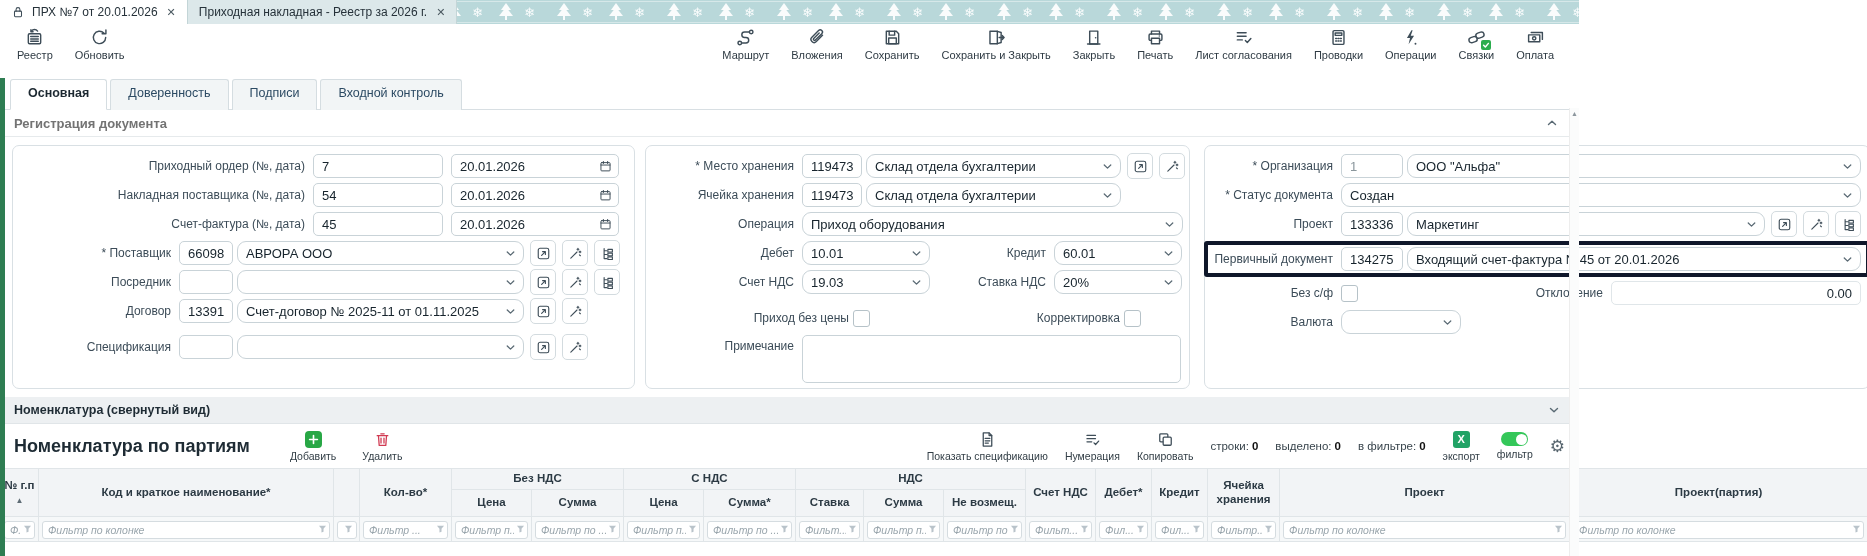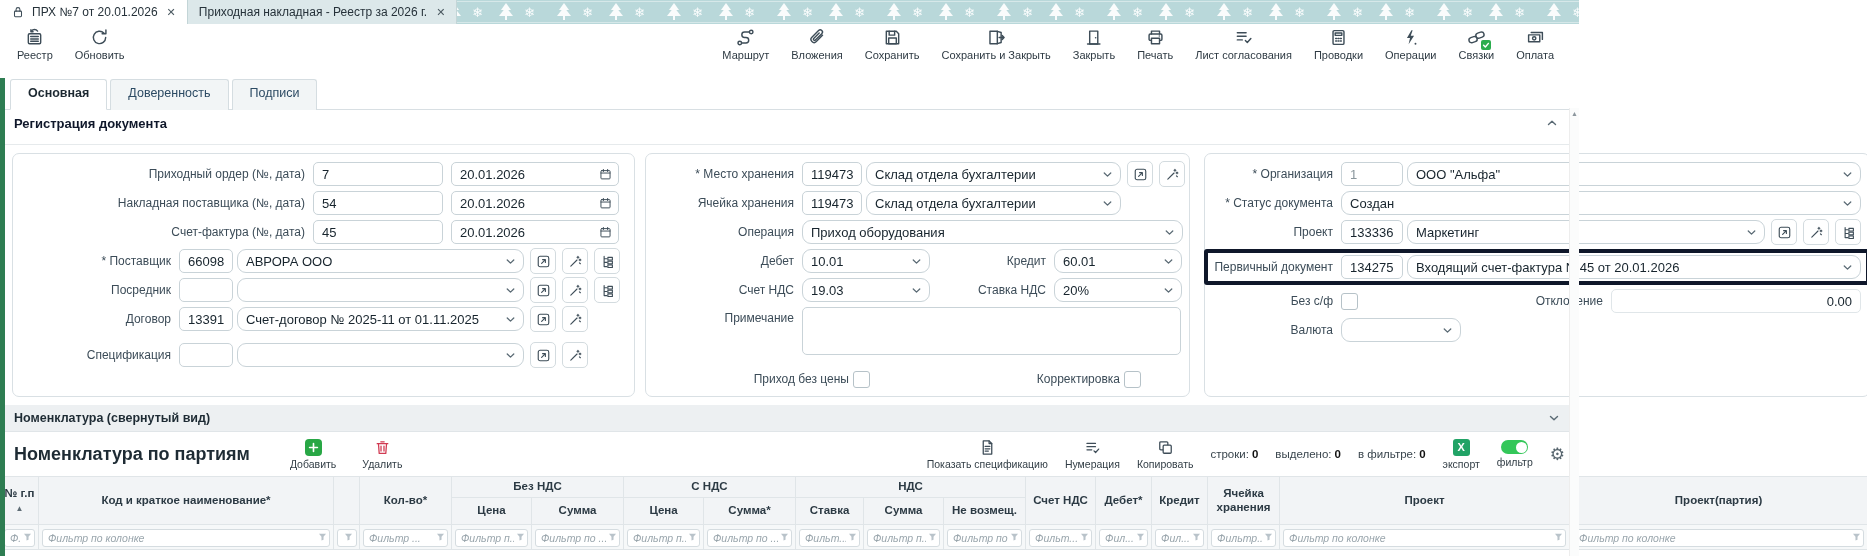--- a/index.html
+++ b/index.html
@@ -35,21 +35,21 @@
   .gutter .garr{position:absolute;top:2px;left:0;right:0;text-align:center;font-size:7px;color:#8d979e;cursor:pointer}
 
   
   .ptabwrap{padding:14px 0 0 10px;border-bottom:1px solid #d8dfe3;display:flex;gap:3px;height:30px;box-sizing:content-box}
   .ptab{padding:6px 17px 5px;font-size:12.5px;color:#2c4a63;background:#f2f5f6;border:1px solid #d5dde1;
         border-bottom:none;border-radius:3px 3px 0 0;cursor:pointer;margin-bottom:-1px;white-space:nowrap}
   .ptab.active{background:#fff;color:#1c2831;font-weight:700;border-bottom:1px solid #fff}
 
   
   .sechead{display:flex;align-items:center;justify-content:space-between;height:26px;
-           padding:0 14px 8px 14px;font-size:13px;font-weight:700;color:#0f172a;border-bottom:1px solid #e6eaec}
+           padding:0 14px 0 14px;font-size:13px;font-weight:700;color:#737373;border-bottom:1px solid #e6eaec}
   .schev{width:14px;height:14px;display:inline-flex;cursor:pointer;margin-right:6px}
 
   
   .formarea{position:relative;height:260px}
   .panel{position:absolute;top:8px;bottom:8px;border:1px solid #d9e0e4;border-radius:7px;background:#fff;
          padding:8px;box-sizing:border-box}
   .pleft{left:12px;width:623px}
   .pmid{left:645px;width:545px}
   .pright{left:1204px;width:666px}
 
@@ -306,20 +306,21 @@
 
   <div class="greenbar"></div>
   <div class="gutter">
     <span class="garr">▲</span>
   </div>
 
   <div class="ptabwrap" id="ptabs">
       <div class="ptab active">Основная</div>
       <div class="ptab">Доверенность</div>
       <div class="ptab">Подписи</div>
+      <div class="ptab">Входной контроль</div>
     </div>
 
   <div class="sechead">
     <span>Регистрация документа</span>
     <span class="schev">
         <svg viewBox="0 0 16 16" width="100%" height="100%" fill="none" stroke="#5a6a74" stroke-width="1.6" stroke-linecap="round" stroke-linejoin="round">
           <path d="M4 9.8 8 6l4 3.8"></path>
         </svg>
       </span>
   </div>
@@ -589,29 +590,29 @@
         <span class="flabel w100" style="margin-left:16px">Ставка НДС</span>
         <div class="sel s128">
           <span class="sv">20%</span>
           <span class="chev">
               <svg viewBox="0 0 16 16" width="100%" height="100%" fill="none" stroke="#5a6a74" stroke-width="1.6" stroke-linecap="round" stroke-linejoin="round">
                 <path d="M4 6.2 8 10l4-3.8"></path>
               </svg>
             </span>
         </div>
       </div>
-      <div class="frow tarow">
-        <span class="flabel w140" style="margin-top:4px">Примечание</span>
-        <textarea class="noteta" style=""></textarea>
-      </div>
       <div class="frow cbrow">
         <span class="flabel w195" style="margin-right:4px">Приход без цены</span>
         <span class="cb"></span>
         <span class="flabel w85" style="margin-left:165px;margin-right:4px">Корректировка</span>
         <span class="cb"></span>
+      </div>
+      <div class="frow tarow">
+        <span class="flabel w140" style="margin-top:4px">Примечание</span>
+        <textarea class="noteta" style=""></textarea>
       </div>
     </div>
 
     <div class="panel pright">
       <div class="frow">
         <span class="flabel w120">* Организация</span>
         <input class="tin code62 dim" value="1" style="">
         <div class="sel grow">
           <span class="sv">ООО "Альфа"</span>
           <span class="chev">

